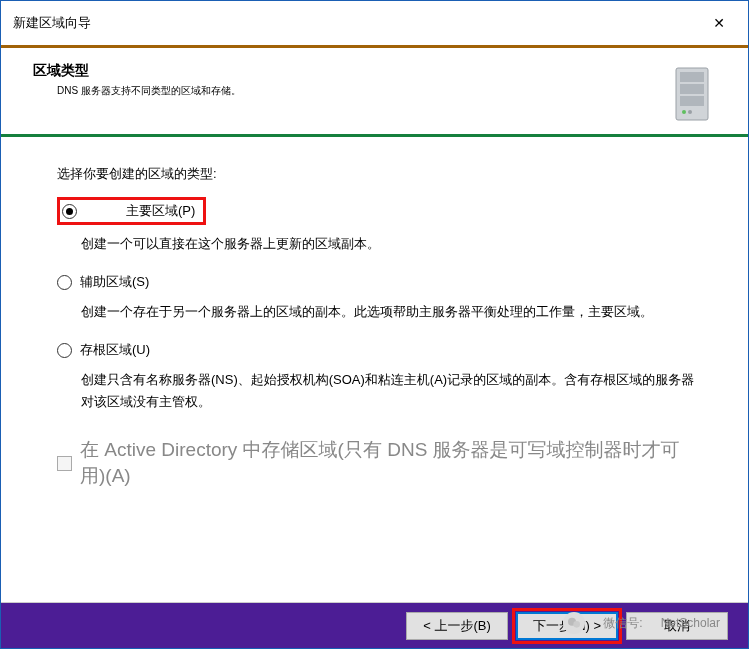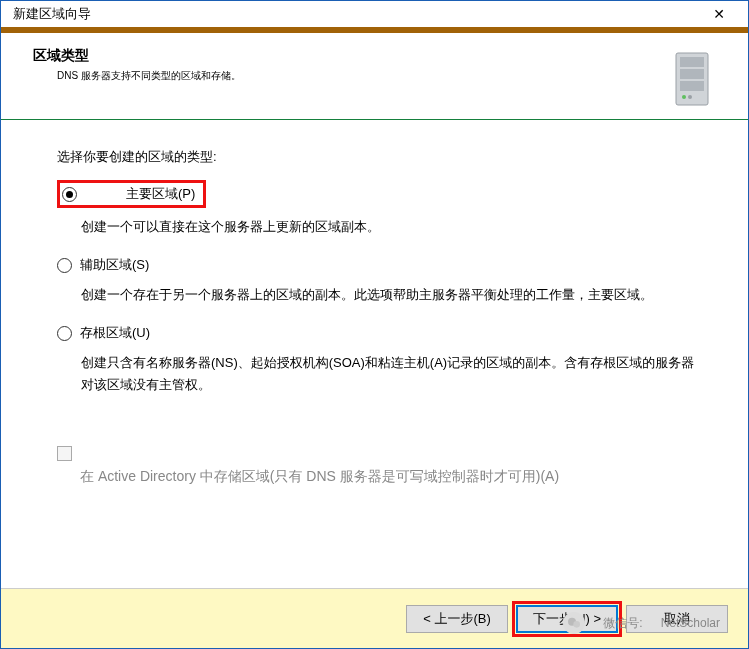--- a/index.html
+++ b/index.html
@@ -1,38 +1,38 @@
 <!DOCTYPE html>
 <html><head>
   <meta charset="utf-8">
   <style>
     * { margin: 0; padding: 0; box-sizing: border-box; }
     body { font-family: "Microsoft YaHei", "Segoe UI", sans-serif; font-size: 13px; background: #fff; }
     .window { width: 749px; height: 649px; border: 1px solid #1a5fb4; background: #fff; position: relative; }
-    .titlebar { height: 32px; display: flex; align-items: center; justify-content: space-between; padding: 0 8px 0 12px; background: #fff; border-bottom: 6px solid #a16207; }
+    .titlebar { height: 47px; display: flex; align-items: center; justify-content: space-between; padding: 0 8px 0 12px; background: #fff; border-bottom: 3px solid #a16207; }
     .titlebar-title { font-size: 13px; color: #000; }
     .close-btn { width: 42px; height: 28px; display: flex; align-items: center; justify-content: center; font-size: 14px; cursor: default; }
-    .header { padding: 14px 24px 8px 24px; display: flex; justify-content: space-between; border-bottom: 1px solid #15803d; }
+    .header { padding: 14px 24px 8px 24px; display: flex; justify-content: space-between; border-bottom: 3px solid #15803d; }
     .header-text { flex: 1; }
     .header-title { font-weight: bold; font-size: 14px; color: #000; margin-bottom: 4px; padding-left: 8px; }
     .header-subtitle { color: #000; padding-left: 32px; font-size: 10px; }
     .server-icon { width: 64px; height: 64px; margin-left: 16px; }
     .content { padding: 28px 48px 12px 56px; }
     .prompt { color: #000; margin-bottom: 14px; }
     .option-group { margin-bottom: 16px; }
     .radio-wrap { display: flex; align-items: center; margin-bottom: 8px; padding: 2px 0; }
     .radio-wrap.highlighted { border: 3px solid #e11; display: inline-flex; padding: 2px 8px 2px 2px; gap: 41px; }
     .radio { width: 15px; height: 15px; border-radius: 50%; border: 1px solid #333; margin-right: 8px; display: flex; align-items: center; justify-content: center; background: #fff; flex-shrink: 0; }
     .radio.checked::after { content: ""; width: 7px; height: 7px; border-radius: 50%; background: #000; }
     .radio-label { color: #000; }
     .option-desc { color: #000; line-height: 1.7; padding-left: 24px; margin-top: 0; }
     .checkbox-row { display: flex; align-items: center; margin-top: 24px; }
     .checkbox { width: 15px; height: 15px; border: 1px solid #aaa; margin-right: 8px; background: #f5f5f5; flex-shrink: 0; }
-    .checkbox-label { color: #888; font-size: 14px; margin-top: 48px; }
-    .footer { position: absolute; bottom: 0; left: 0; right: 0; height: 60px; border-top: 1px solid #ccc; display: flex; align-items: center; justify-content: flex-end; padding: 0 20px; gap: 8px; background: #fef9c3; }
+    .checkbox-label { color: #888; font-size: 19px; }
+    .footer { position: absolute; bottom: 0; left: 0; right: 0; height: 46px; border-top: 1px solid #ccc; display: flex; align-items: center; justify-content: flex-end; padding: 0 20px; gap: 8px; background: #4c1d95; }
     .btn { min-width: 102px; height: 28px; border: 1px solid #aaa; background: #e1e1e1; display: flex; align-items: center; justify-content: center; font-size: 13px; cursor: default; position: relative; }
     .btn.highlighted { outline: 3px solid #e11; outline-offset: 1px; border: 2px solid #0078d4; background: #e1e1e1; }
     .watermark { position: absolute; right: 28px; bottom: 14px; display: flex; align-items: center; gap: 18px; color: #888; font-size: 12px; pointer-events: none; }
     .wm-icon { width: 22px; height: 22px; border-radius: 50%; background: #ddd; display: flex; align-items: center; justify-content: center; }
   </style>
 </head>
 <body>
 
 <div class="window">
 

